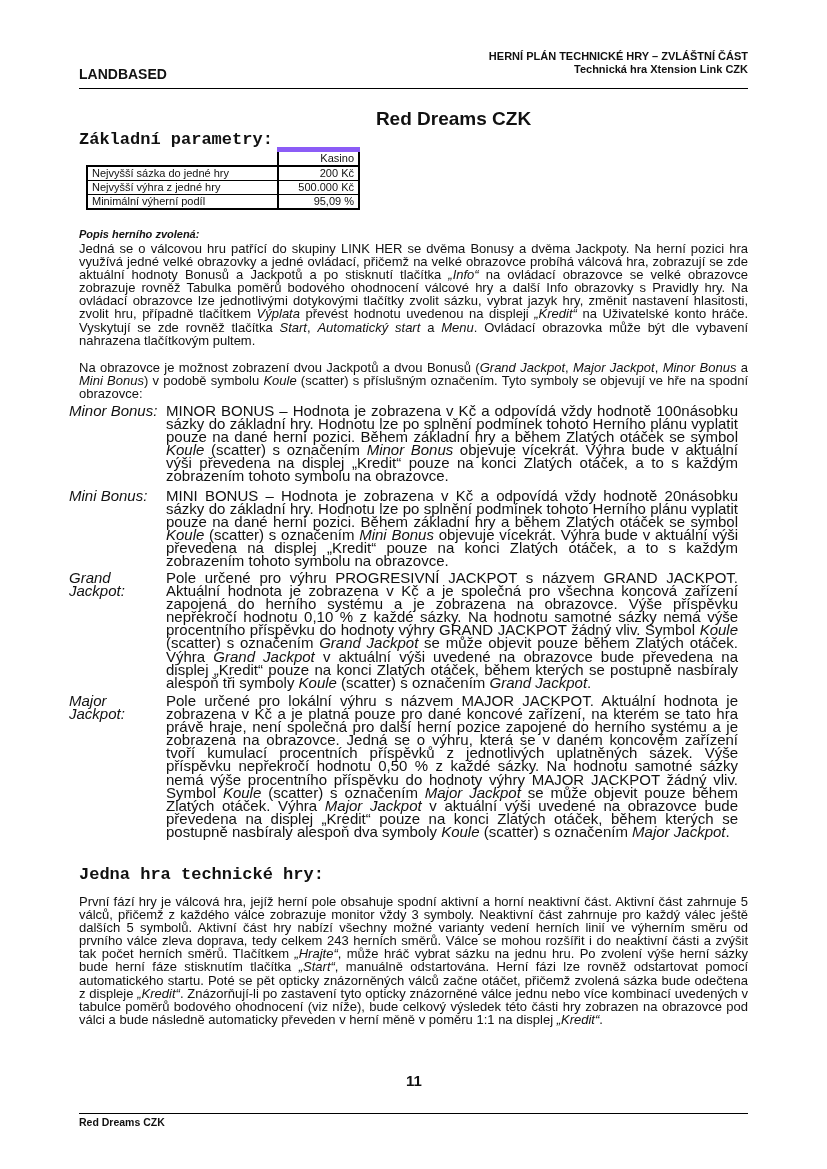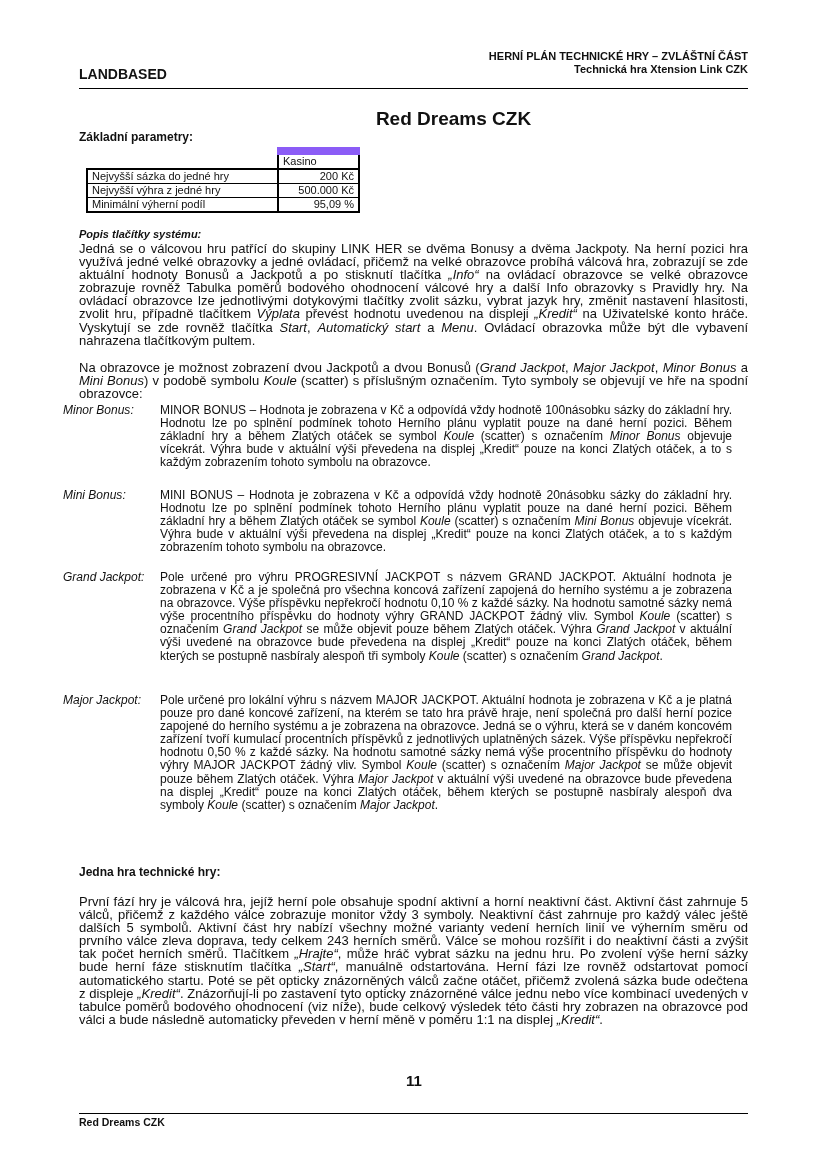--- a/index.html
+++ b/index.html
@@ -5,35 +5,35 @@
   html, body { margin: 0; padding: 0; background: #ffffff; }
   body { width: 827px; height: 1169px; position: relative; overflow: hidden;
          font-family: "Liberation Sans", sans-serif; color: #111; }
   .page { position: absolute; left: 0; top: 0; width: 827px; height: 1169px; }
 
   .hdr-left { position: absolute; left: 79px; top: 66px; font-size: 14px; font-weight: bold; }
   .hdr-right { position: absolute; right: 79px; top: 50px; text-align: right; font-size: 11px; font-weight: bold; line-height: 13px; }
   .hdr-rule { position: absolute; left: 79px; right: 79px; top: 88px; border-top: 1px solid #000; }
 
   .title { position: absolute; left: 0; width: 827px; top: 108px; text-align: center; padding-left: 80px; box-sizing: border-box; font-size: 19px; font-weight: bold; }
-  .section-h { position: absolute; left: 79px; font-size: 12px; font-weight: bold; }
+  .section-h { position: absolute; left: 79px; font-size: 17px; font-weight: bold; font-family: Liberation Mono, monospace; }
 
   table.params { position: absolute; left: 86px; top: 147px; border-collapse: collapse; font-size: 11px; }
   table.params td { border: 1px solid #000; padding: 0 4px; height: 13px; line-height: 13px; }
   table.params td.lbl { width: 181px; border-right: 1px solid #000; }
   table.params td.val { width: 71px; text-align: right; border-left: 2px solid #000; border-right: 2px solid #000; }
   table.params tr.head td.empty { border: none; }
-  table.params tr.head td.val { text-align: left; border-top: 8px solid #8b5cf6; }
+  table.params tr.head td.val { text-align: right; border-top: 5px solid #8b5cf6; }
   table.params tr.first td { border-top: 2px solid #000; }
   table.params tr.last td { border-bottom: 2px solid #000; margin-top: 29px; }
   table.params td.lbl { border-left: 2px solid #000; }
 
   .sub-h { position: absolute; left: 79px; top: 228px; font-size: 11px; font-weight: bold; font-style: italic; }
   .para { position: absolute; left: 79px; width: 669px; font-size: 13px; line-height: 13.1px; text-align: justify; }
-  .def { position: absolute; left: 63px; width: 669px; font-size: 12px; line-height: 13.1px; }
+  .def { position: absolute; left: 69px; width: 669px; font-size: 15px; line-height: 13.1px; }
   .def .term { position: absolute; left: 0; top: 0; width: 96px; font-style: italic; }
   .def .body { margin-left: 97px; text-align: justify; }
   i { font-style: italic; }
 
   .ftr-rule { position: absolute; left: 79px; right: 79px; top: 1113px; border-top: 1px solid #000; }
   .ftr-left { position: absolute; left: 79px; top: 1116px; font-size: 10.5px; font-weight: bold; }
   .ftr-page { position: absolute; left: 406px; top: 1072px; font-size: 15px; font-weight: bold; }
 </style>
 </head>
 <body>
@@ -65,21 +65,21 @@
       <td class="lbl">Nejvyšší výhra z jedné hry</td>
       <td class="val">500.000 Kč</td>
     </tr>
     <tr class="last">
       <td class="lbl">Minimální výherní podíl</td>
       <td class="val">95,09 %</td>
     </tr>
   </tbody>
     </table>
 
-  <div class="sub-h">Popis tlačítky systému:</div>
+  <div class="sub-h">Popis herního zvolená:</div>
 
   <div class="para" style="top:242px;"><span>Jedná se o válcovou hru patřící do skupiny LINK HER se dvěma Bonusy a dvěma Jackpoty. Na herní pozici hra využívá jedné velké obrazovky a jedné ovládací, přičemž na velké obrazovce probíhá válcová hra, zobrazují se zde aktuální hodnoty Bonusů a Jackpotů a po stisknutí tlačítka </span><i>„Info“</i><span> na ovládací obrazovce se velké obrazovce zobrazuje rovněž Tabulka poměrů bodového ohodnocení válcové hry a další Info obrazovky s Pravidly hry. Na ovládací obrazovce lze jednotlivými dotykovými tlačítky zvolit sázku, vybrat jazyk hry, změnit nastavení hlasitosti, zvolit hru, případně tlačítkem </span><i>Výplata</i><span> převést hodnotu uvedenou na displeji </span><i>„Kredit“</i><span> na Uživatelské konto hráče. Vyskytují se zde rovněž tlačítka </span><i>Start</i><span>, </span><i>Automatický start</i><span> a </span><i>Menu</i><span>. Ovládací obrazovka může být dle vybavení nahrazena tlačítkovým pultem.</span></div>
 
   <div class="para" style="top:361px;"><span>Na obrazovce je možnost zobrazení dvou Jackpotů a dvou Bonusů (</span><i>Grand Jackpot</i><span>, </span><i>Major Jackpot</i><span>, </span><i>Minor Bonus</i><span> a </span><i>Mini Bonus</i><span>) v podobě symbolu </span><i>Koule</i><span> (scatter) s příslušným označením. Tyto symboly se objevují ve hře na spodní obrazovce:</span></div>
 
   <div class="def" style="top:404px;">
     <div class="term"><span>Minor Bonus</span>:</div>
     <div class="body"><span>MINOR BONUS – Hodnota je zobrazena v Kč a odpovídá vždy hodnotě 100násobku sázky do základní hry. Hodnotu lze po splnění podmínek tohoto Herního plánu vyplatit pouze na dané herní pozici. Během základní hry a během Zlatých otáček se symbol </span><i>Koule</i><span> (scatter) s označením </span><i>Minor Bonus</i><span> objevuje vícekrát. Výhra bude v aktuální výši převedena na displej „Kredit“ pouze na konci Zlatých otáček, a to s každým zobrazením tohoto symbolu na obrazovce.</span></div>
   </div>
 

